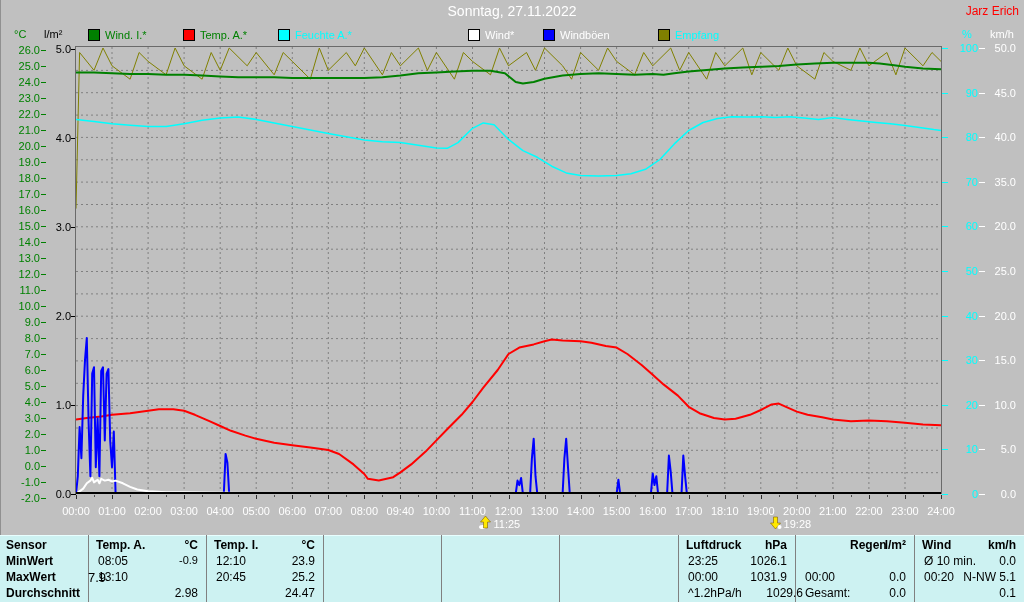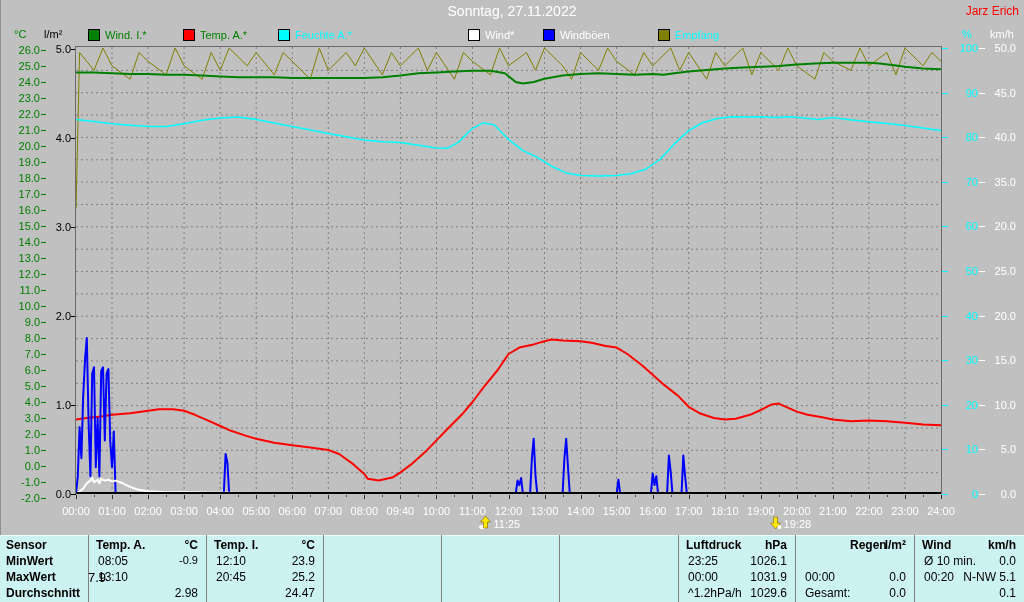--- a/index.html
+++ b/index.html
@@ -321,21 +321,21 @@
     <div class="cell" style="left: 216px; top: 570px; font-size: 12px;">20:45</div>
     <div class="cell" style="left: 206px; top: 570px; width: 109px; text-align: right; font-size: 12px;">25.2</div>
     <div class="cell" style="left: 206px; top: 586px; width: 109px; text-align: right; font-size: 12px;">24.47</div>
     <div class="cell b" style="left: 686px; top: 538px; font-size: 12px;">Luftdruck</div>
     <div class="cell b" style="left: 678px; top: 538px; width: 109px; text-align: right; font-size: 12px;">hPa</div>
     <div class="cell" style="left: 688px; top: 554px; font-size: 12px;">23:25</div>
     <div class="cell" style="left: 678px; top: 554px; width: 109px; text-align: right; font-size: 12px;">1026.1</div>
     <div class="cell" style="left: 688px; top: 570px; font-size: 12px;">00:00</div>
     <div class="cell" style="left: 678px; top: 570px; width: 109px; text-align: right; font-size: 12px;">1031.9</div>
     <div class="cell" style="left: 688px; top: 586px; font-size: 12px;">^1.2hPa/h</div>
-    <div class="cell" style="left: 678px; top: 586px; width: 109px; text-align: right; font-size: 12px;">1029.6</div>
+    <div class="cell" style="left: 678px; top: 586px; width: 109px; text-align: right; font-size: 12px; padding-left: 16px;">1029.6</div>
     <div class="cell b" style="left: 850px; top: 538px; font-size: 12px;">Regen</div>
     <div class="cell b" style="left: 795px; top: 538px; width: 111px; text-align: right; font-size: 12px;">l/m²</div>
     <div class="cell" style="left: 805px; top: 570px; font-size: 12px;">00:00</div>
     <div class="cell" style="left: 795px; top: 570px; width: 111px; text-align: right; font-size: 12px;">0.0</div>
     <div class="cell" style="left: 805px; top: 586px; font-size: 12px;">Gesamt:</div>
     <div class="cell" style="left: 795px; top: 586px; width: 111px; text-align: right; font-size: 12px;">0.0</div>
     <div class="cell b" style="left: 922px; top: 538px; font-size: 12px;">Wind</div>
     <div class="cell b" style="left: 914px; top: 538px; width: 102px; text-align: right; font-size: 12px;">km/h</div>
     <div class="cell" style="left: 924px; top: 554px; font-size: 12px;">Ø 10 min.</div>
     <div class="cell" style="left: 914px; top: 554px; width: 102px; text-align: right; font-size: 12px;">0.0</div>

